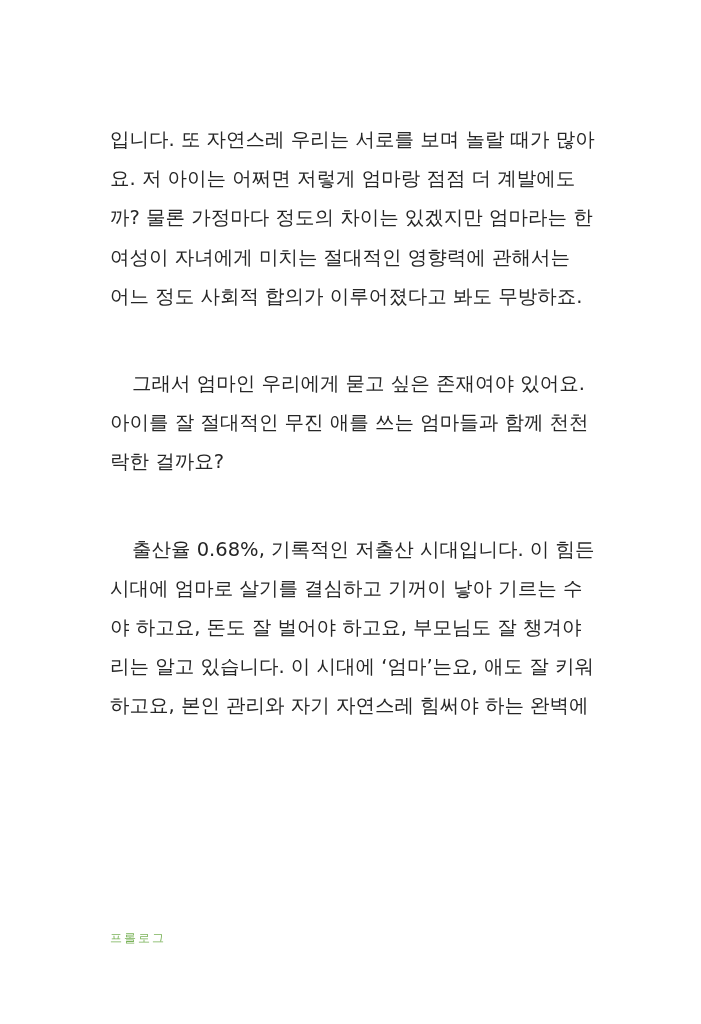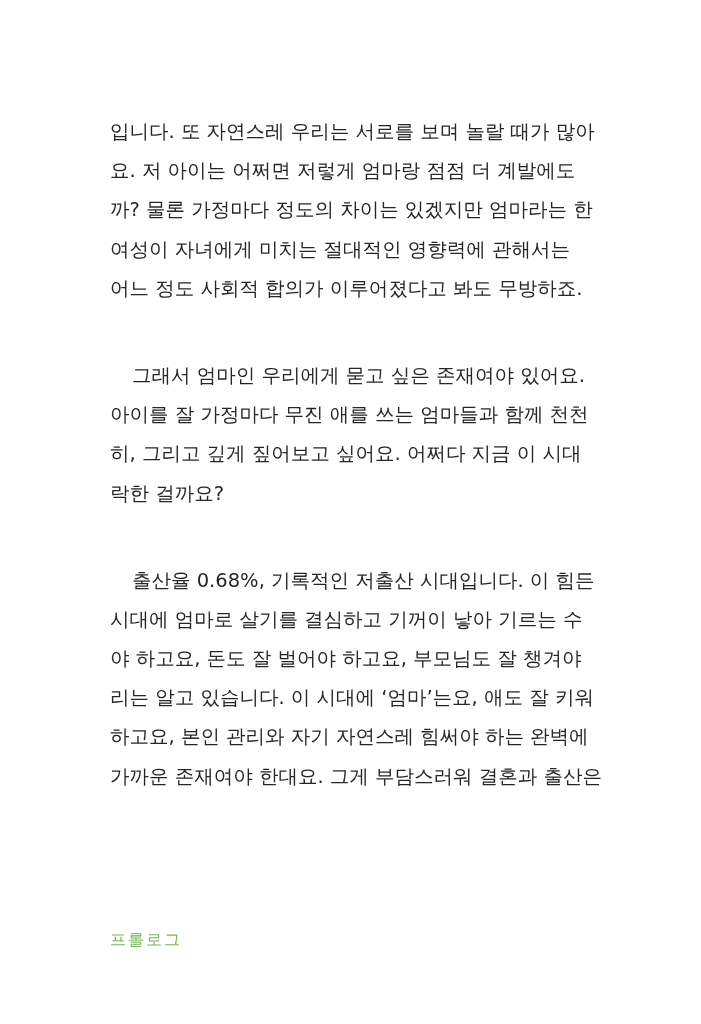--- a/index.html
+++ b/index.html
@@ -1,61 +1,59 @@
 <!DOCTYPE html>
 <html><head>
   <meta charset="utf-8">
   <style>
     html, body { margin: 0; padding: 0; background: #ffffff; }
     body { width: 701px; height: 1024px; position: relative; overflow: hidden; }
-    .page { position: absolute; left: 110px; top: 112px; width: 458px; }
+    .page { position: absolute; left: 110px; top: 120px; width: 458px; }
     .para { margin: 0; }
     .line {
       display: block;
       font-family: "DejaVu Sans", sans-serif;
       font-size: 19.5px;
       line-height: 39.2px;
       height: 39.2px;
       color: #262626;
       white-space: nowrap;
       text-align: justify;
       text-align-last: justify;
     }
     .line.last { text-align-last: left; }
     .line.indent { padding-left: 22px; }
     .gap1 { height: 48px; }
     .gap2 { height: 48px; }
     .footer {
       position: absolute; left: 110px; top: 930px;
       font-family: "DejaVu Sans", sans-serif;
-      font-size: 16px; color: #7bb35a; letter-spacing: 2px;
+      font-size: 12px; color: #7bb35a; letter-spacing: 2px;
     }
   </style>
 </head>
 <body>
 
 <div class="page">
   <div class="para">
     <span class="line">입니다. 또 자연스레 우리는 서로를 보며 놀랄 때가 많아</span>
     <span class="line">요. 저 아이는 어쩌면 저렇게 엄마랑 점점 더 계발에도</span>
     <span class="line">까? 물론 가정마다 정도의 차이는 있겠지만 엄마라는 한</span>
     <span class="line">여성이 자녀에게 미치는 절대적인 영향력에 관해서는</span>
     <span class="line last">어느 정도 사회적 합의가 이루어졌다고 봐도 무방하죠.</span>
   </div>
   <div class="gap1"></div>
   <div class="para">
     <span class="line indent">그래서 엄마인 우리에게 묻고 싶은 존재여야 있어요.</span>
-    <span class="line">아이를 잘 가정마다 무진 애를 쓰는 엄마들과 함께 천천</span>
-    <span class="line">히, 그리고 깊게 짚어보고 싶어요. 어쩌다 지금 이 시대</span>
+    <span class="line">아이를 잘 절대적인 무진 애를 쓰는 엄마들과 함께 천천</span>
     <span class="line last">락한 걸까요?</span>
   </div>
   <div class="gap2"></div>
   <div class="para">
     <span class="line indent">출산율 0.68%, 기록적인 저출산 시대입니다. 이 힘든</span>
     <span class="line">시대에 엄마로 살기를 결심하고 기꺼이 낳아 기르는 수</span>
     <span class="line">야 하고요, 돈도 잘 벌어야 하고요, 부모님도 잘 챙겨야</span>
     <span class="line">리는 알고 있습니다. 이 시대에 ‘엄마’는요, 애도 잘 키워</span>
     <span class="line">하고요, 본인 관리와 자기 자연스레 힘써야 하는 완벽에</span>
-    <span class="line">가까운 존재여야 한대요. 그게 부담스러워 결혼과 출산은</span>
   </div>
 </div>
 
 <div class="footer">프롤로그</div>
 
 </body></html>

